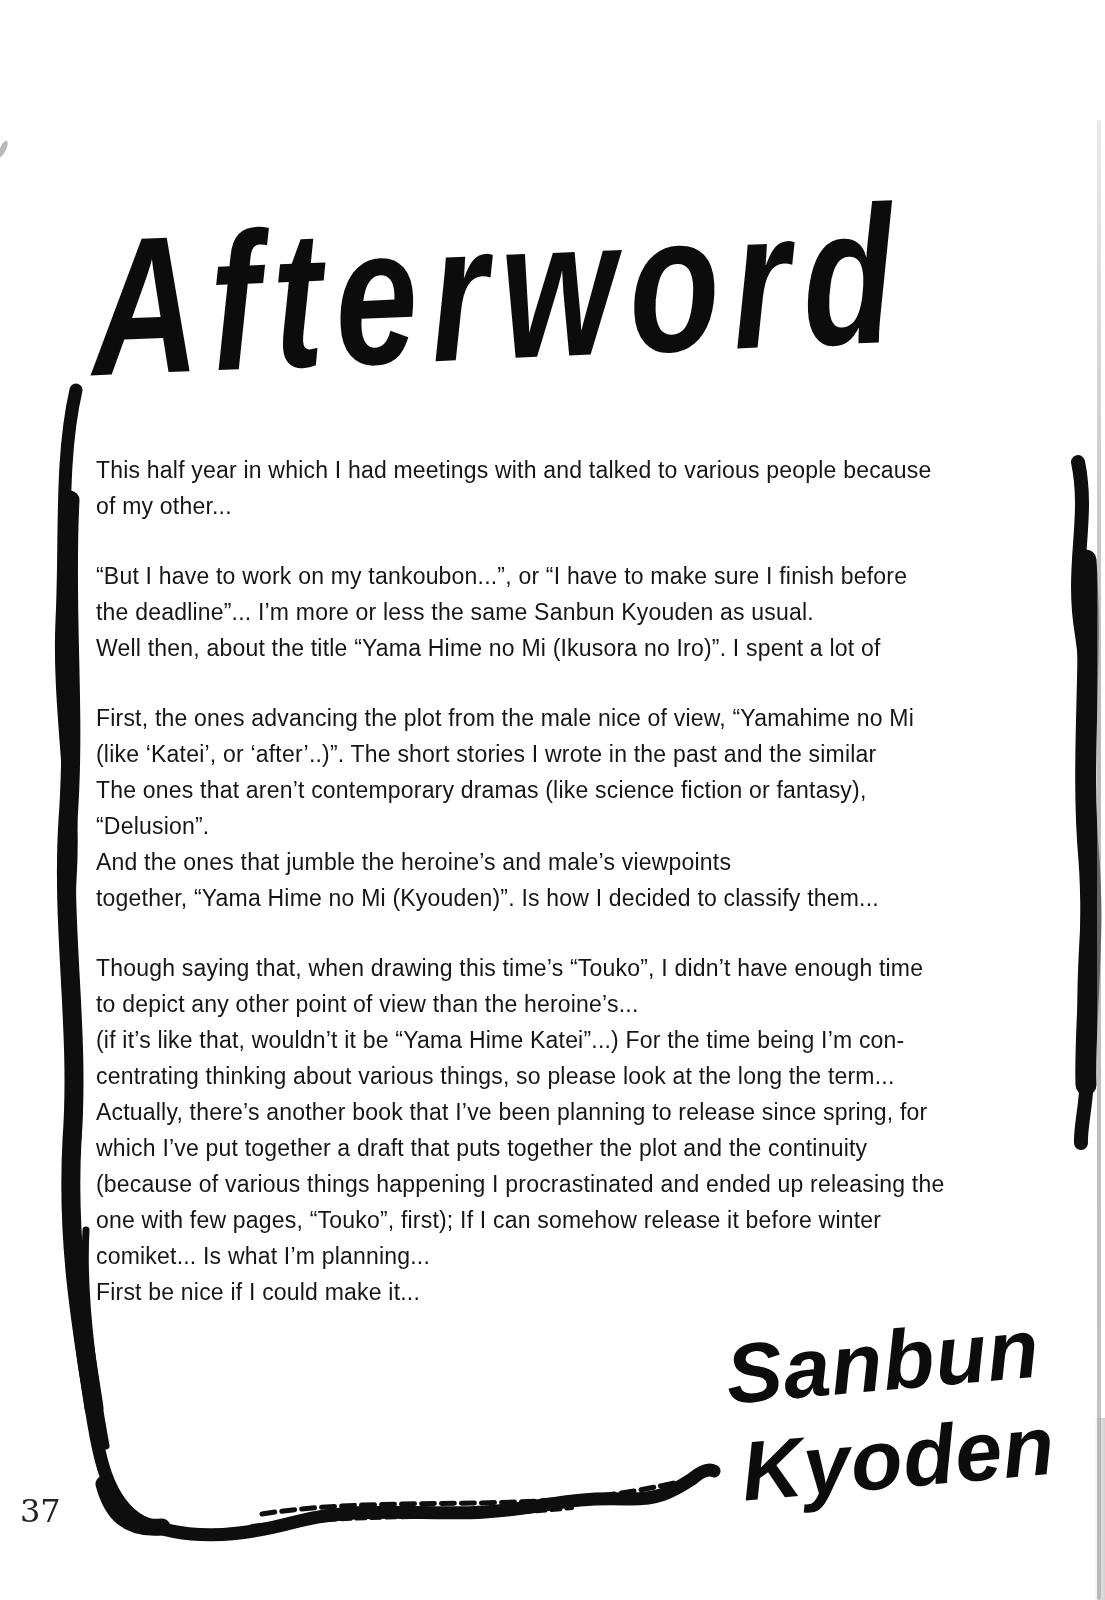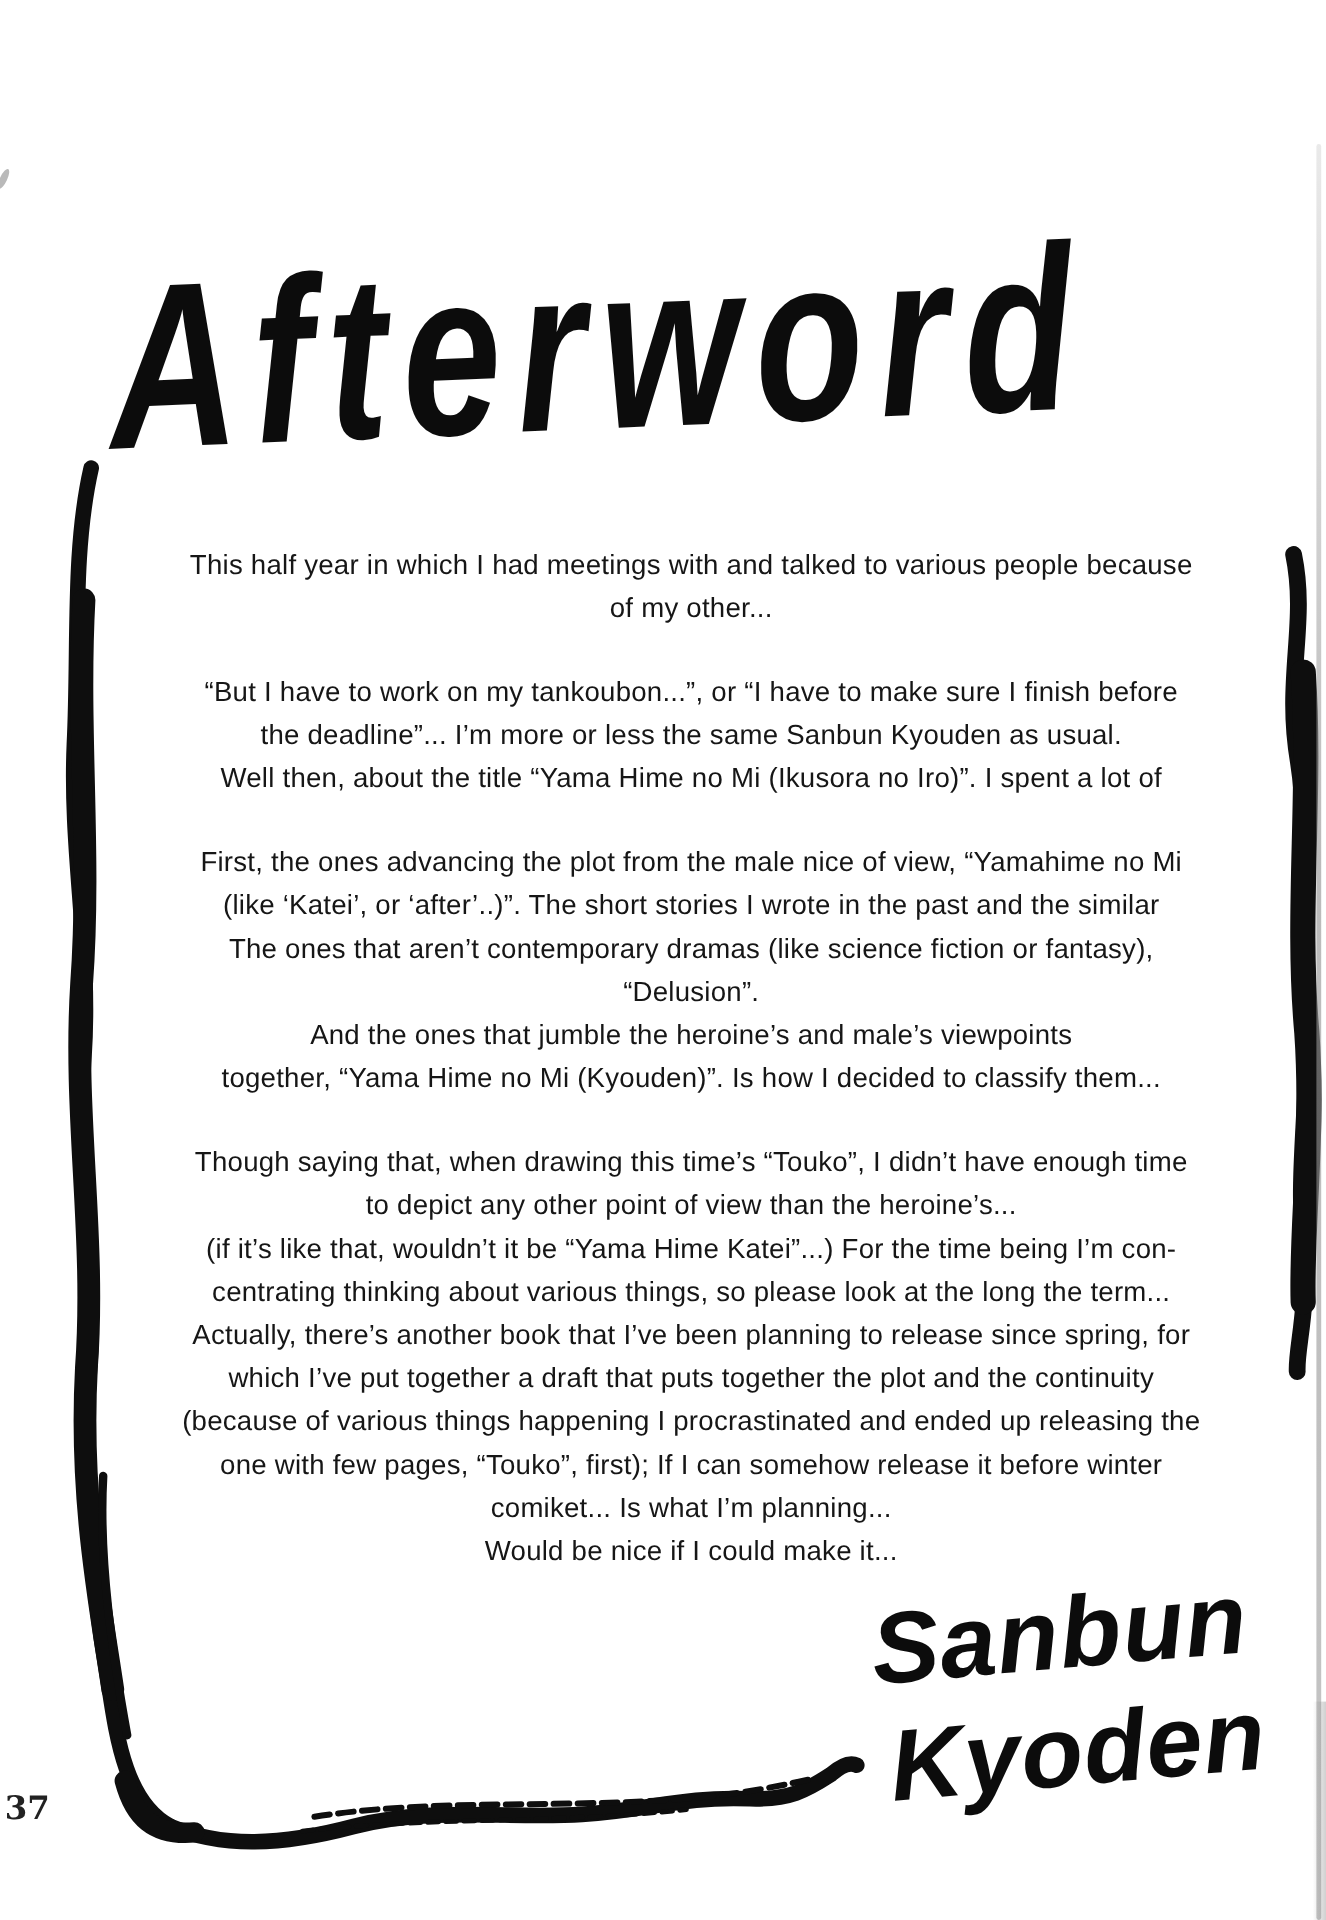--- a/index.html
+++ b/index.html
@@ -36,21 +36,21 @@
     position: absolute;
     left: 96px;
     top: 452px;
     width: 960px;
     font-size: 23px;
     line-height: 36px;
     letter-spacing: 0.2px;
     color: #161616;
   }
   .para { margin: 0 0 34px 0; }
-  .line { white-space: nowrap; text-align: center; }
+  .line { white-space: nowrap; }
 
   
   .signature {
     position: absolute;
     left: 702px;
     top: 1312px;
     width: 370px;
     font-family: "Liberation Sans", sans-serif;
     font-style: italic;
     font-weight: 700;
@@ -60,25 +60,25 @@
     color: #0c0c0c;
     transform: rotate(-5deg);
     transform-origin: center center;
     text-align: center;
   }
   .signature .sig-line2 { margin-left: 14px; }
 
   
   .page-number {
     position: absolute;
-    left: 4px;
+    left: 20px;
     top: 1492px;
     font-family: "DejaVu Serif", serif;
-    font-weight: 700;
-    font-size: 27px;
+    font-weight: 400;
+    font-size: 32px;
     color: #222222;
   }
 
   
   .brush-overlay {
     position: absolute;
     left: 0; top: 0;
     width: 1105px; height: 1600px;
     pointer-events: none;
   }
@@ -159,21 +159,21 @@
     <section class="para">
       <div class="line">Though saying that, when drawing this time’s “Touko”, I didn’t have enough time</div>
       <div class="line">to depict any other point of view than the heroine’s...</div>
       <div class="line">(if it’s like that, wouldn’t it be “Yama Hime Katei”...) For the time being I’m con-</div>
       <div class="line">centrating thinking about various things, so please look at the long the term...</div>
       <div class="line">Actually, there’s another book that I’ve been planning to release since spring, for</div>
       <div class="line">which I’ve put together a draft that puts together the plot and the continuity</div>
       <div class="line">(because of various things happening I procrastinated and ended up releasing the</div>
       <div class="line">one with few pages, “Touko”, first); If I can somehow release it before winter</div>
       <div class="line">comiket... Is what I’m planning...</div>
-      <div class="line">Would be nice if I could make it...</div>
+      <div class="line">First be nice if I could make it...</div>
     </section>
   </main>
 
   <div class="signature">
     <div class="sig-line1">Sanbun</div>
     <div class="sig-line2">Kyoden</div>
   </div>
 
   <div class="page-number">37</div>
 

